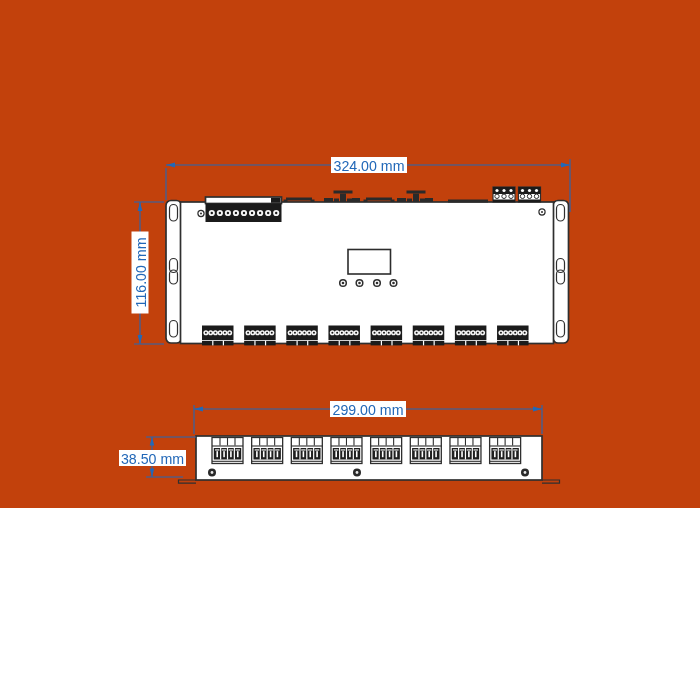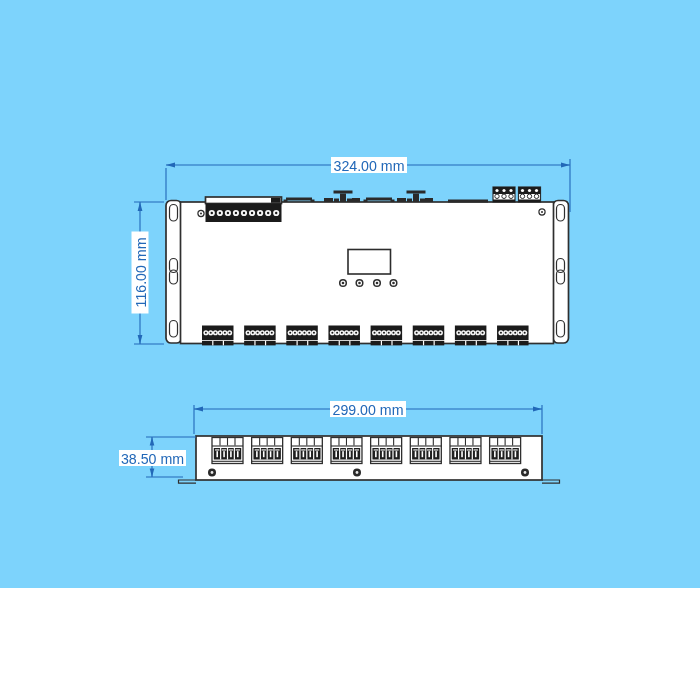--- a/index.html
+++ b/index.html
@@ -1,16 +1,16 @@
 <!DOCTYPE html>
 <html><head>
 <meta charset="utf-8">
 <style>
   html,body{margin:0;padding:0;background:#ffffff;}
-  .stage{position:relative;width:700px;height:588px;background:#7dd3fc;overflow:hidden;}
+  .stage{position:relative;width:700px;height:508px;background:#c2410c;overflow:hidden;}
   .outline{fill:#ffffff;stroke:#2f2f2f;stroke-width:1.7;}
   .thin{fill:none;stroke:#2f2f2f;stroke-width:1.2;}
   .dark{fill:#1b1b1b;}
   .dim{stroke:#2268b8;stroke-width:1.1;fill:none;}
   .arrow{fill:#2268b8;stroke:none;}
   .patch{fill:#ffffff;stroke:none;}
   .dimtext{fill:#2268b8;font-family:"Liberation Sans",sans-serif;font-size:14.2px;
            text-anchor:middle;dominant-baseline:central;}
 </style>
 </head>

